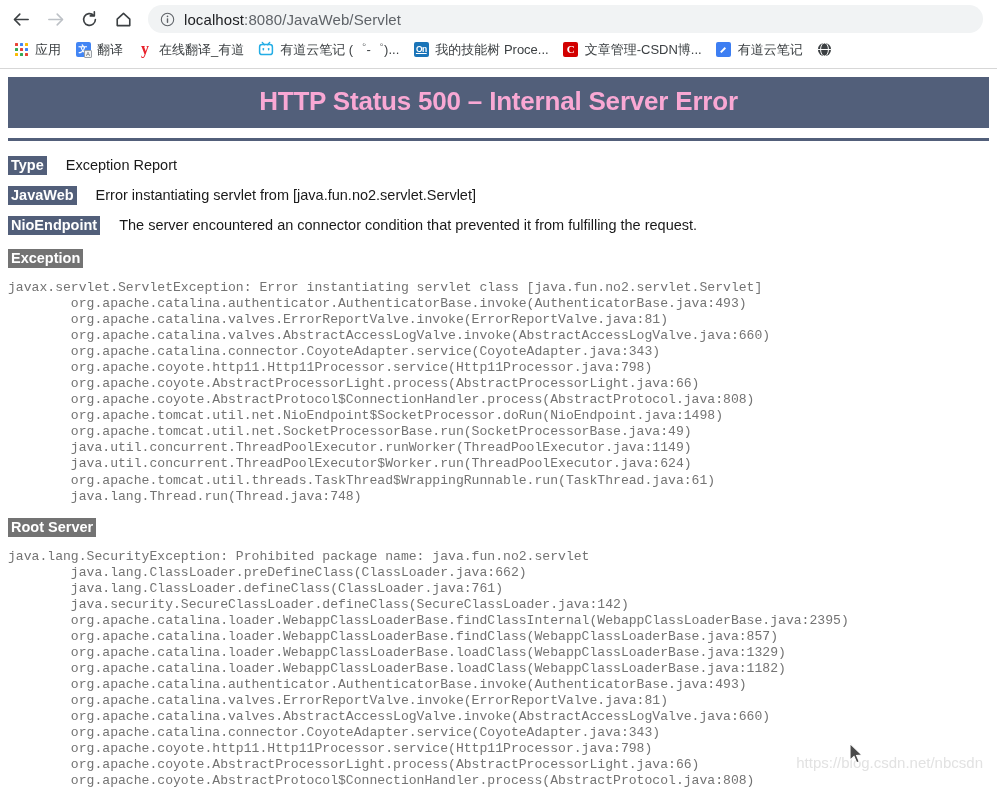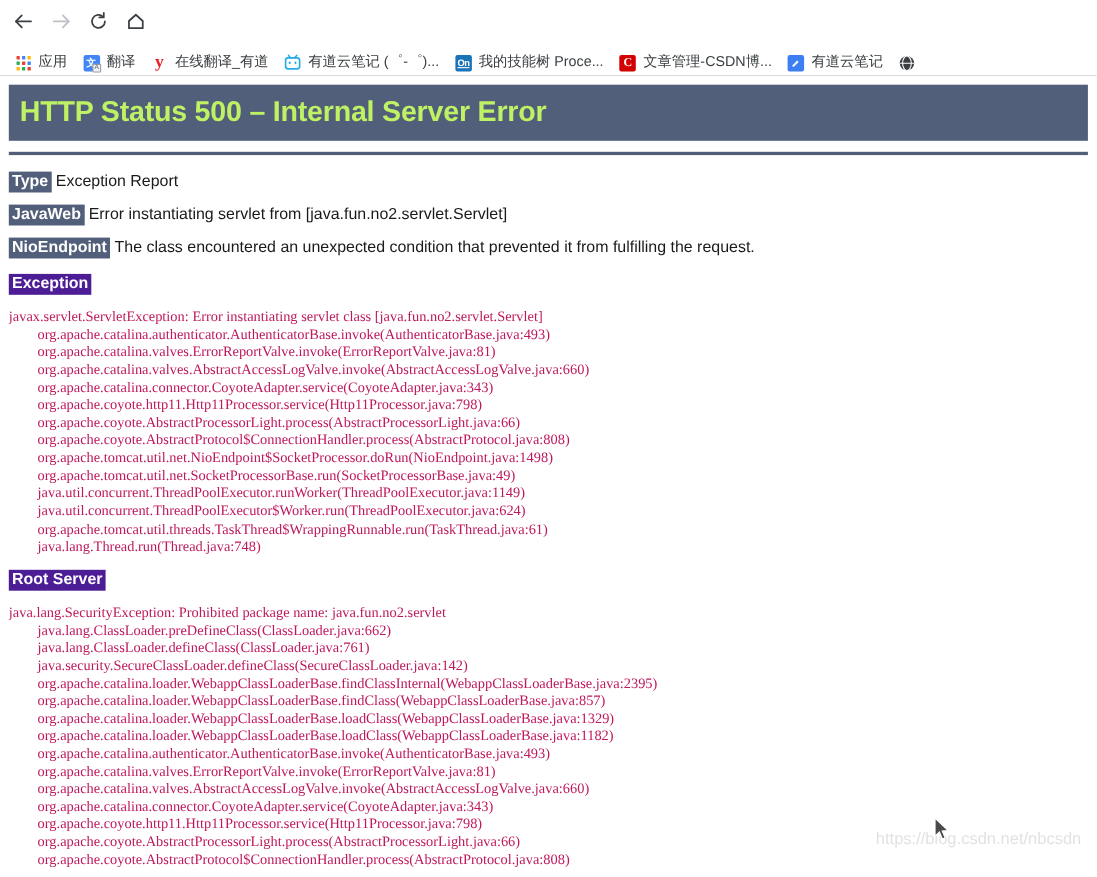--- a/index.html
+++ b/index.html
@@ -61,21 +61,21 @@
     height: 30px;
     display: flex;
     align-items: center;
     padding: 0 6px;
     background: #ffffff;
     overflow: hidden;
     white-space: nowrap;
   }
   .bookmark {
     display: flex;
-    align-items: flex-end;
+    align-items: flex-start;
     height: 24px;
     padding: 0 7px;
     border-radius: 4px;
     flex: 0 0 auto;
     max-width: 175px;
   }
   .bookmark .bm-ico {
     width: 16px; height: 16px;
     flex: 0 0 auto;
     margin-right: 6px;
@@ -99,63 +99,64 @@
             font-size: 10px; font-weight: bold; color:#fff; line-height:1; font-family:"Liberation Sans",sans-serif; }
 
   
   #error-page {
     padding: 0;
     background: #ffffff;
     position: relative;
   }
   #error-title {
     background: #525f7a;
-    color: #bef264;
+    color: #f9a8d4;
     font-size: 26px;
     font-weight: bold;
     padding: 10px 10px 11px 10px;
     margin: 8px 8px 0 8px;
     letter-spacing: -0.2px;
     line-height: 1.15;
+    text-align: center;
   }
   hr.tc-rule {
     border: none;
     border-top: 3px solid #525f7a;
     margin: 10px 8px 14px 8px;
     height: 0;
   }
   .field-line {
     margin: 0 8px 9px 8px;
     font-size: 14.5px;
     color: #1a1a1a;
     line-height: 1.45;
   }
   .field-line .tag {
     background: #525f7a;
     color: #ffffff;
     font-weight: bold;
     padding: 1px 3px 2px 3px;
-    margin-right: 4px;
+    margin-right: 19px;
   }
   .section-tag {
     margin: 14px 8px 0 8px;
     font-size: 14.5px;
   }
   .section-tag .tag {
-    background: #4c1d95;
+    background: #737373;
     color: #ffffff;
     font-weight: bold;
     padding: 1px 3px 2px 3px;
   }
   pre.trace {
     margin: 14px 8px 0 8px;
-    font-family: Liberation Serif, serif;
+    font-family: Liberation Mono, monospace;
     font-size: 13.1px;
     line-height: 16.05px;
-    color: #be185d;
+    color: #737373;
     white-space: pre;
     overflow: hidden;
   }
 
   #watermark {
     position: absolute;
     right: 14px;
     bottom: 18px;
     font-size: 15px;
     color: #e2e2e2;
@@ -206,20 +207,30 @@
     </div>
 
     <div class="nav-btn">
       <span>
         <svg width="19" height="19" viewBox="0 0 20 20">
           <path d="M3.4 9.6 L10 3.6 L16.6 9.6 L16.6 16.4 L3.4 16.4 Z" fill="none" stroke="#3c4043" stroke-width="1.7" stroke-linejoin="round"></path>
         </svg>
       </span>
     </div>
 
+    <div id="omnibox">
+      <span id="info-icon">
+        <svg width="15" height="15" viewBox="0 0 16 16">
+          <circle cx="8" cy="8" r="6.6" fill="none" stroke="#5f6368" stroke-width="1.15"></circle>
+          <circle cx="8" cy="4.7" r="0.85" fill="#5f6368"></circle>
+          <rect x="7.25" y="6.6" width="1.5" height="5" rx="0.7" fill="#5f6368"></rect>
+        </svg>
+      </span>
+      <span id="url-text"><span class="host">localhost</span><span class="path">:8080/JavaWeb/Servlet</span></span>
+    </div>
   </div>
 
   <div id="bookmarks-bar">
 
     <div class="bookmark">
       <span class="bm-ico">
         <span class="apps-grid">
           <i style="background:#ea4335"></i>
             <i style="background:#4285f4"></i>
             <i style="background:#fbbc05"></i>
@@ -310,21 +321,21 @@
 
   <p class="field-line">
     <span class="tag">Type</span><span>Exception Report</span>
   </p>
 
   <p class="field-line">
     <span class="tag">JavaWeb</span><span>Error instantiating servlet from [java.fun.no2.servlet.Servlet]</span>
   </p>
 
   <p class="field-line">
-    <span class="tag">NioEndpoint</span><span>The class encountered an unexpected condition that prevented it from fulfilling the request.</span>
+    <span class="tag">NioEndpoint</span><span>The server encountered an connector condition that prevented it from fulfilling the request.</span>
   </p>
 
   <p class="section-tag">
     <span class="tag">Exception</span>
   </p>
 
   <pre class="trace">javax.servlet.ServletException: Error instantiating servlet class [java.fun.no2.servlet.Servlet]
         org.apache.catalina.authenticator.AuthenticatorBase.invoke(AuthenticatorBase.java:493)
         org.apache.catalina.valves.ErrorReportValve.invoke(ErrorReportValve.java:81)
         org.apache.catalina.valves.AbstractAccessLogValve.invoke(AbstractAccessLogValve.java:660)

